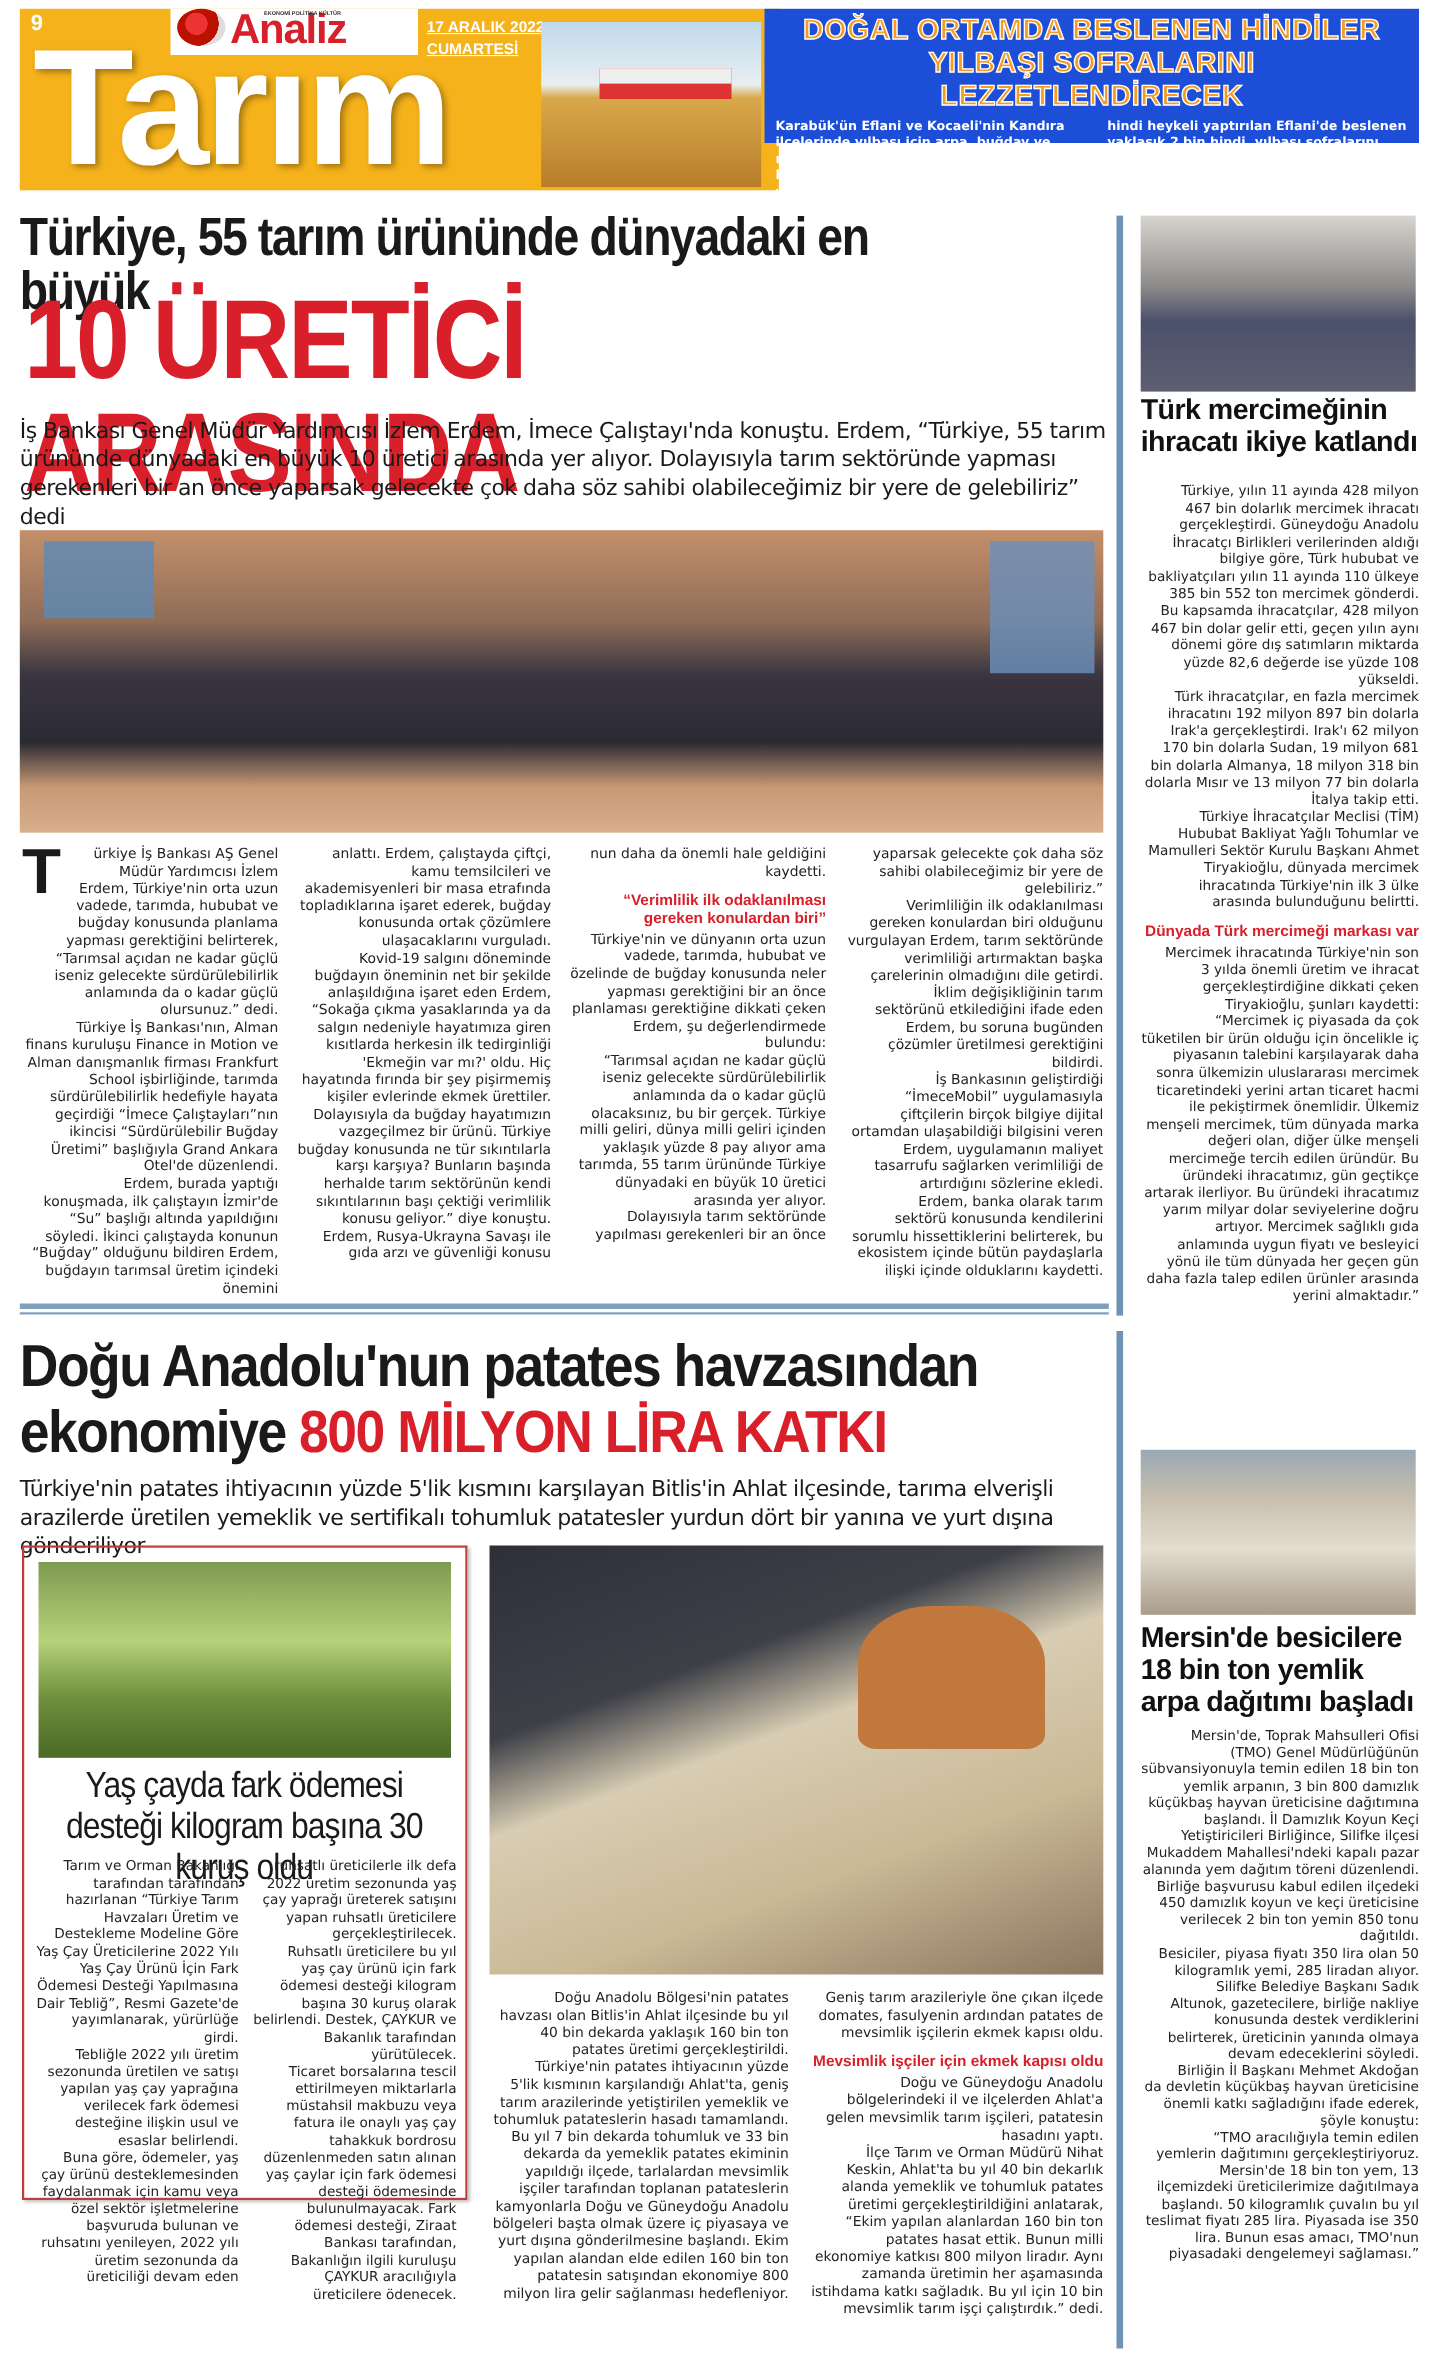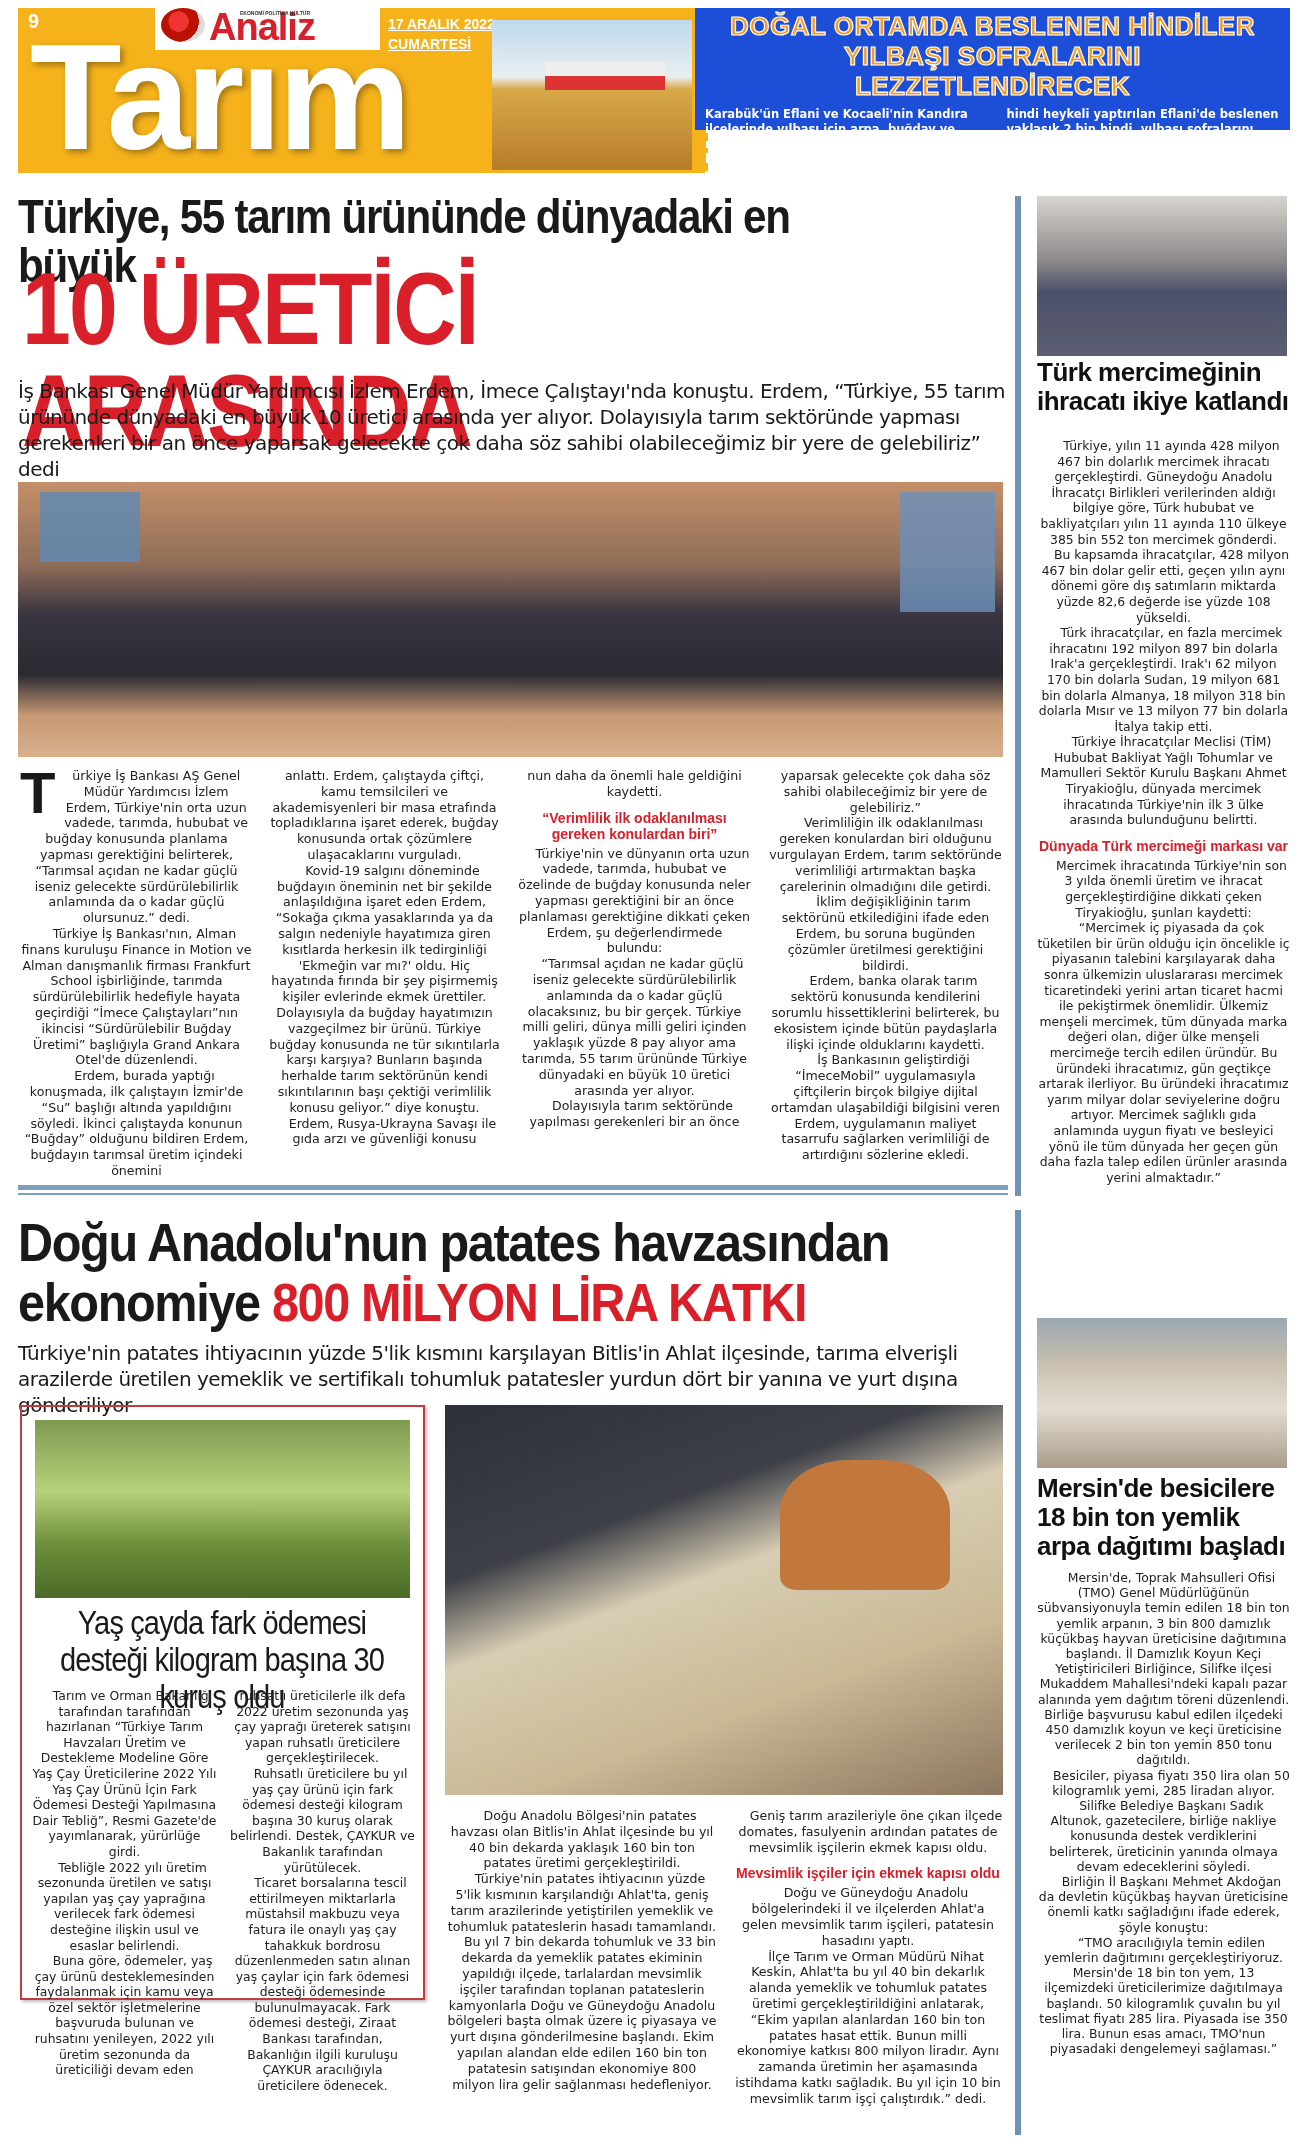--- a/index.html
+++ b/index.html
@@ -21,21 +21,21 @@
 #turkey-title{font:bold 26px/30px "Liberation Sans",sans-serif;color:#f39b22;text-align:center;-webkit-text-stroke:1.2px #fff;letter-spacing:.5px}
 .turkey-cols{display:flex;gap:28px;margin-top:6px}
 .turkey-cols p{flex:1;font:bold 11.5px/15px "DejaVu Sans",sans-serif;color:#fff}
 
 #s1-kicker{left:18px;top:192px;width:990px;font:bold 49px/1 "Liberation Sans",sans-serif;color:#1a1a1a;letter-spacing:-1.5px;transform:scaleX(.86);transform-origin:left}
 #s1-title{left:22px;top:258px;width:1000px;font:900 102px/1 "Liberation Sans",sans-serif;color:#d9202a;letter-spacing:-2px;transform:scaleX(.86);transform-origin:left}
 #s1-deck{left:18px;top:378px;width:990px;font:20px/26px "DejaVu Sans",sans-serif;color:#1a1a1a;letter-spacing:-.5px}
 #group-photo{left:18px;top:482px;width:985px;height:275px;background:linear-gradient(180deg,#c48f6a 0,#8f6d58 30%,#3a3540 48%,#2a2a33 70%,#c79974 85%,#d8b08c 100%)}
 #banner-l{left:40px;top:492px;width:100px;height:70px;background:#5d8ab6;opacity:.8}
 #banner-r{left:900px;top:492px;width:95px;height:120px;background:#6a90bb;opacity:.8}
-.col{font:12.6px/15.8px "DejaVu Sans",sans-serif;color:#222;text-align:center}
+.col{font:12.6px/15.8px "DejaVu Sans",sans-serif;color:#222;text-align:right}
 .col p{text-indent:16px}
 .col p.noind{text-indent:0}
 .col h4{font:bold 14px/16px "Liberation Sans",sans-serif;color:#d9202a;margin:10px 0 4px}
 #dropcap{float:left;font:900 58px/46px "Liberation Sans",sans-serif;margin:2px 4px 0 0;color:#1a1a1a}
 #vline-1{left:1015px;top:196px;width:6px;height:1000px;background:#6f93b5}
 #hr-1{left:18px;top:1185px;width:990px;height:5px;background:#7e9fbe}
 #hr-2{left:18px;top:1193px;width:990px;height:2px;background:#7e9fbe}
 
 #lentil-img{left:1037px;top:196px;width:250px;height:160px;background:linear-gradient(180deg,#d8d4cf 0,#8d8b8a 40%,#4b506a 60%,#5d5e70 100%)}
 #lentil-title{left:1037px;top:358px;width:255px;font:bold 26px/29px "Liberation Sans",sans-serif;color:#111;letter-spacing:-.5px}
@@ -103,22 +103,22 @@
   <p class="noind">nun daha da önemli hale geldiğini kaydetti.</p>
   <h4>“Verimlilik ilk odaklanılması gereken konulardan biri”</h4>
   <p>Türkiye'nin ve dünyanın orta uzun vadede, tarımda, hububat ve özelinde de buğday konusunda neler yapması gerektiğini bir an önce planlaması gerektiğine dikkati çeken Erdem, şu değerlendirmede bulundu:</p>
   <p>“Tarımsal açıdan ne kadar güçlü iseniz gelecekte sürdürülebilirlik anlamında da o kadar güçlü olacaksınız, bu bir gerçek. Türkiye milli geliri, dünya milli geliri içinden yaklaşık yüzde 8 pay alıyor ama tarımda, 55 tarım ürününde Türkiye dünyadaki en büyük 10 üretici arasında yer alıyor.</p>
   <p>Dolayısıyla tarım sektöründe yapılması gerekenleri bir an önce</p>
 </div>
 <div class="abs col" style="left:768px;top:768px;width:235px">
   <p class="noind">yaparsak gelecekte çok daha söz sahibi olabileceğimiz bir yere de gelebiliriz.”</p>
   <p>Verimliliğin ilk odaklanılması gereken konulardan biri olduğunu vurgulayan Erdem, tarım sektöründe verimliliği artırmaktan başka çarelerinin olmadığını dile getirdi.</p>
   <p>İklim değişikliğinin tarım sektörünü etkilediğini ifade eden Erdem, bu soruna bugünden çözümler üretilmesi gerektiğini bildirdi.</p>
+  <p>İş Bankasının geliştirdiği “İmeceMobil” uygulamasıyla çiftçilerin birçok bilgiye dijital ortamdan ulaşabildiği bilgisini veren Erdem, uygulamanın maliyet tasarrufu sağlarken verimliliği de artırdığını sözlerine ekledi.</p>
   <p>Erdem, banka olarak tarım sektörü konusunda kendilerini sorumlu hissettiklerini belirterek, bu ekosistem içinde bütün paydaşlarla ilişki içinde olduklarını kaydetti.</p>
-  <p>İş Bankasının geliştirdiği “İmeceMobil” uygulamasıyla çiftçilerin birçok bilgiye dijital ortamdan ulaşabildiği bilgisini veren Erdem, uygulamanın maliyet tasarrufu sağlarken verimliliği de artırdığını sözlerine ekledi.</p>
 </div>
 
 <div class="abs" id="vline-1"></div>
 <div class="abs" id="hr-1"></div>
 <div class="abs" id="hr-2"></div>
 
 <div class="abs" id="lentil-img"></div>
 <div class="abs" id="lentil-title">Türk mercimeğinin ihracatı ikiye katlandı</div>
 <div class="abs col" style="left:1037px;top:438px;width:253px;font-size:12.4px;line-height:15.6px">
   <p>Türkiye, yılın 11 ayında 428 milyon 467 bin dolarlık mercimek ihracatı gerçekleştirdi. Güneydoğu Anadolu İhracatçı Birlikleri verilerinden aldığı bilgiye göre, Türk hububat ve bakliyatçıları yılın 11 ayında 110 ülkeye 385 bin 552 ton mercimek gönderdi.</p>

